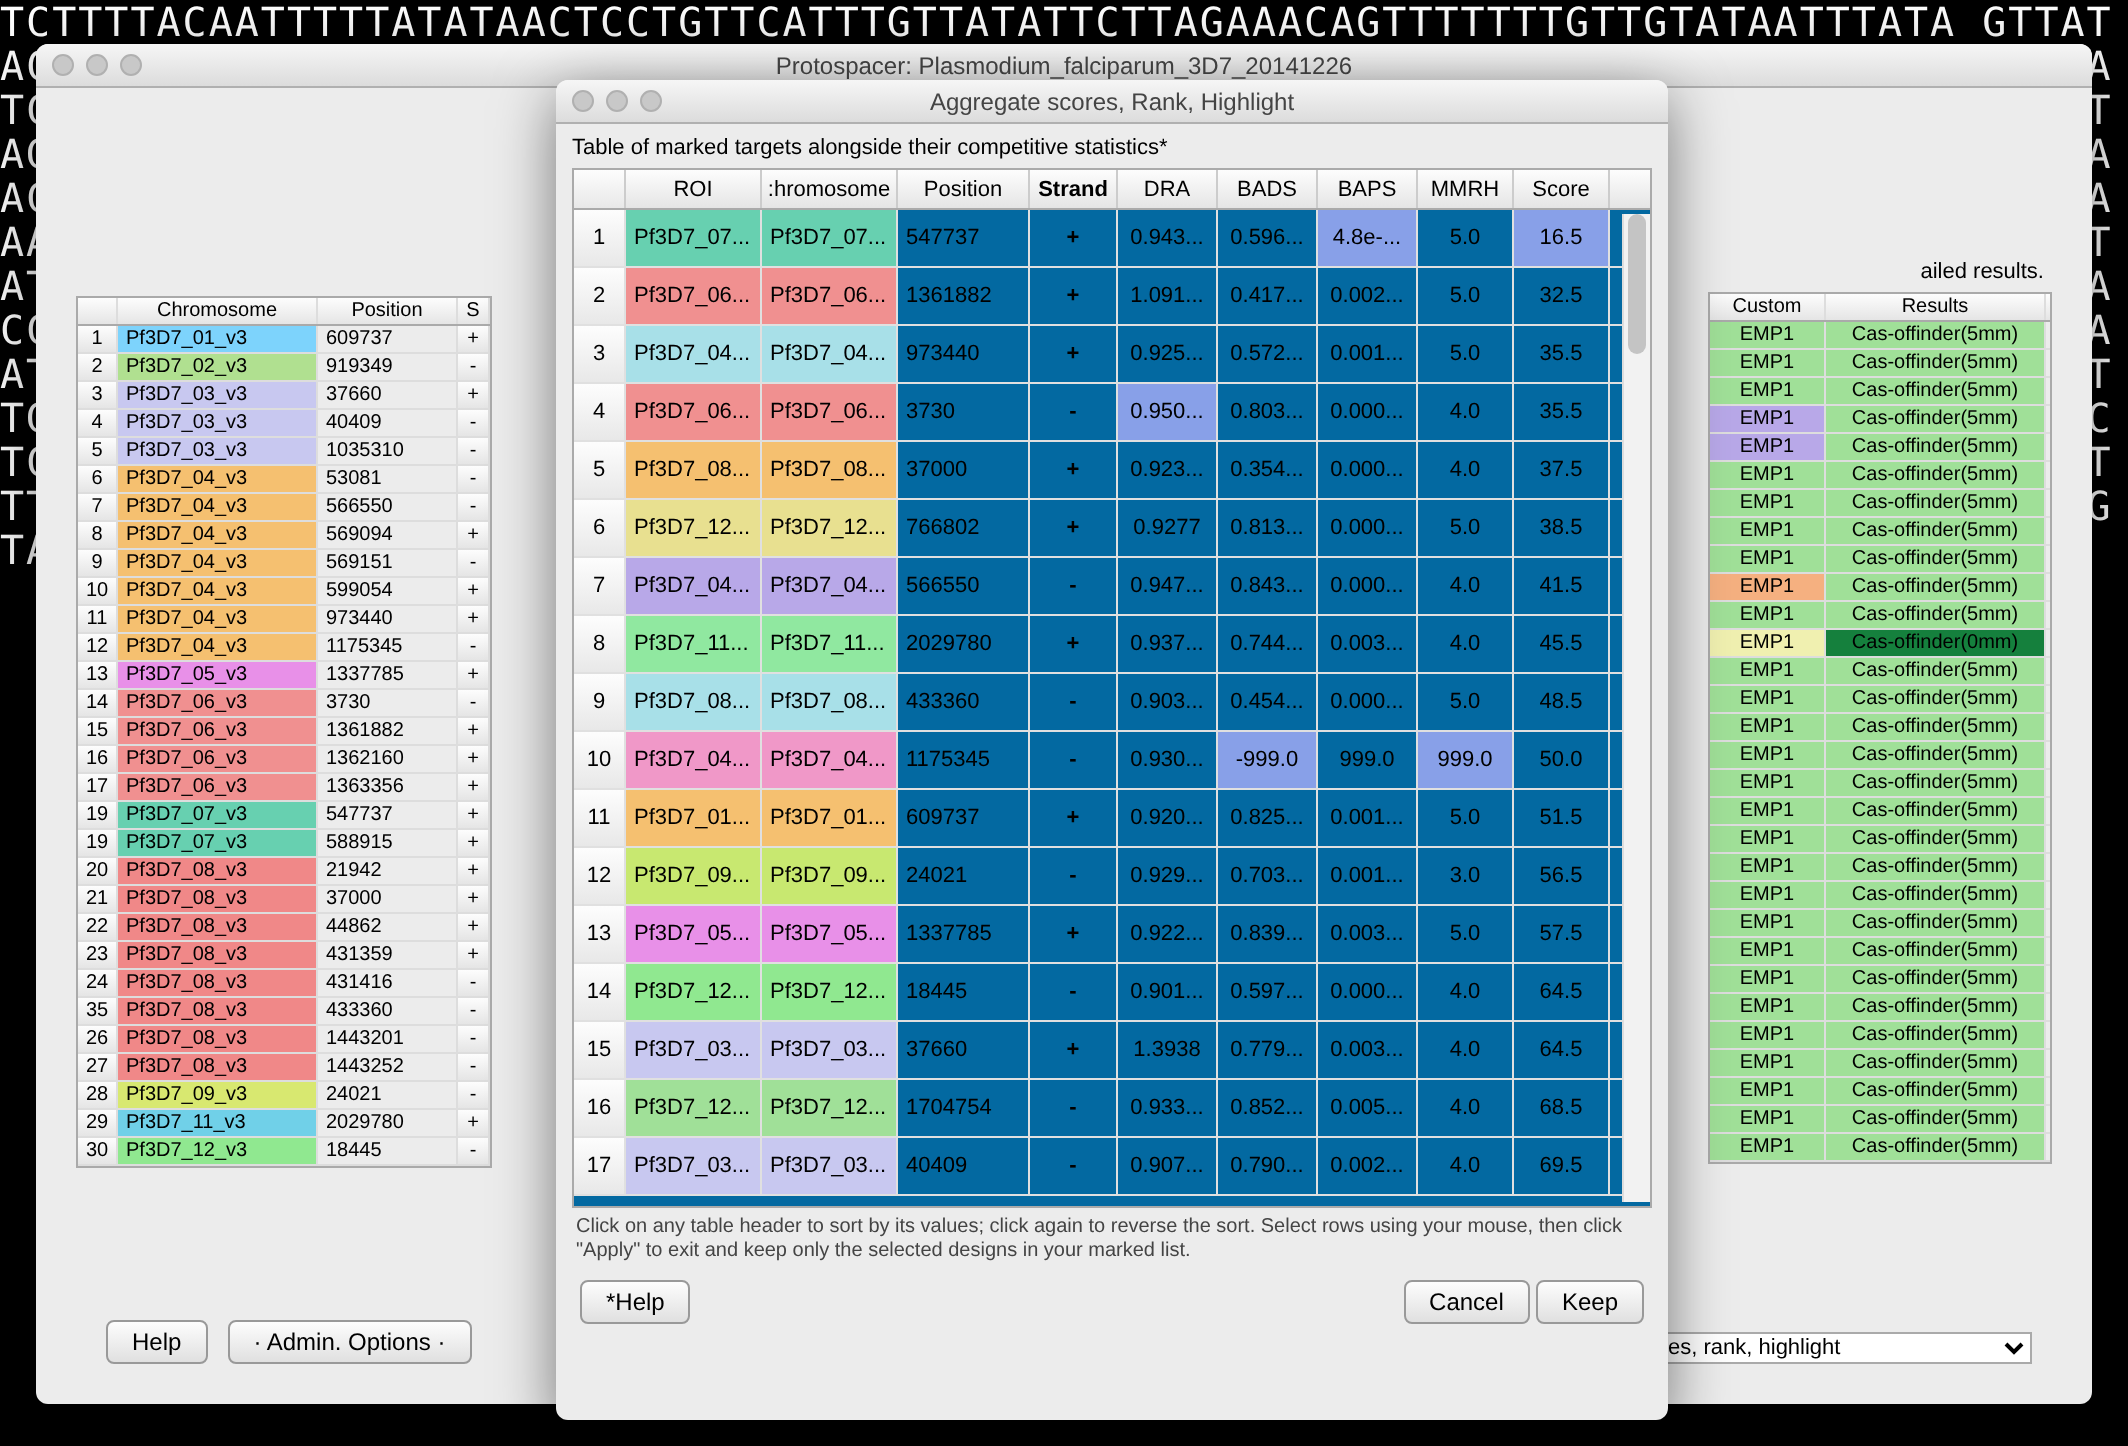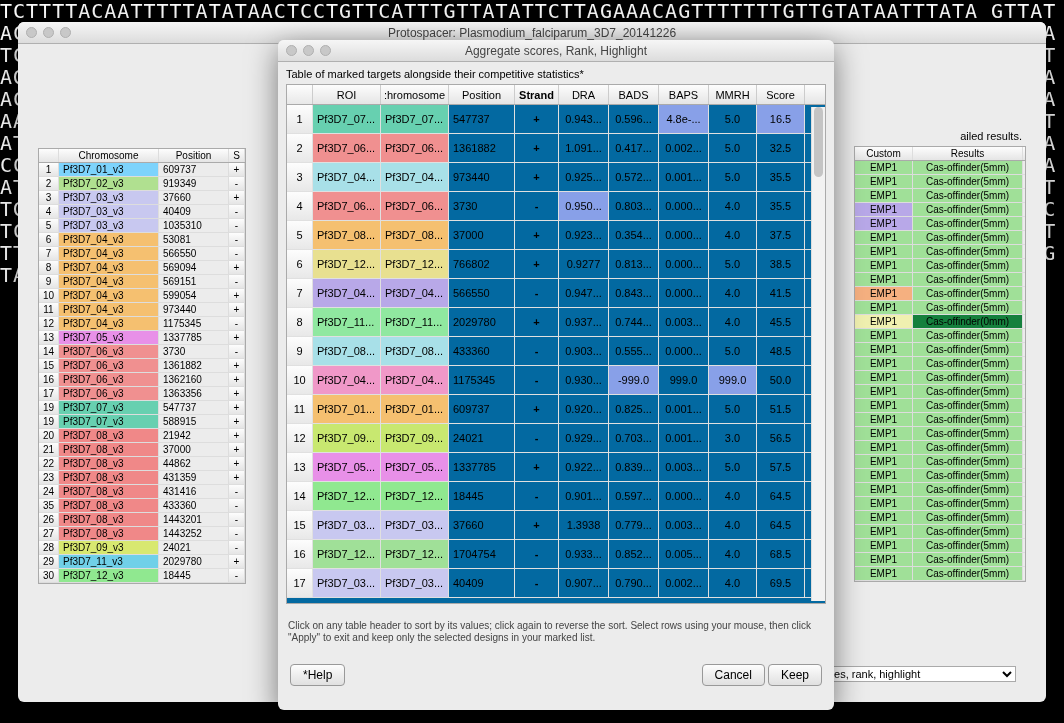--- a/index.html
+++ b/index.html
@@ -216,21 +216,21 @@
 .col-pos { width: 66px; }
 .col-str { width: 44px; text-align: center; font-weight: bold; }
 .col-dra { width: 50px; text-align: center; }
 .col-bads { width: 50px; text-align: center; }
 .col-baps { width: 50px; text-align: center; }
 .col-mmrh { width: 48px; text-align: center; }
 .col-score { width: 48px; text-align: center; }
 .footer-note {
   font-size: 10px;
   color: #444;
-  padding: 16px 2px;
+  padding: 4px 2px;
   line-height: 12px;
 }
 .dialog-footer {
   display: flex;
   justify-content: space-between;
   padding: 4px;
 }
 .scrollbar-r {
   position: absolute;
   right: 0;
@@ -579,20 +579,24 @@
               <div class="bg-cell bg-custom" style="background:#A0E098">EMP1</div>
               <div class="bg-cell bg-res" style="background:#A0E098">Cas-offinder(5mm)</div>
             </div>
             <div class="bg-row">
               <div class="bg-cell bg-custom" style="background:#A0E098">EMP1</div>
               <div class="bg-cell bg-res" style="background:#A0E098">Cas-offinder(5mm)</div>
             </div>
           </div>
       </div>
     </div>
+  </div>
+  <div class="footer-left">
+    <button class="mac-button">Help</button>
+    <button class="mac-button">· Admin. Options ·</button>
   </div>
   <div class="footer-right">
     <select class="aggregate-select">
       <option>te scores, rank, highlight</option>
     </select>
   </div>
 </div>
 
 <div class="window dialog">
   <div class="titlebar">
@@ -715,21 +719,21 @@
             <div class="c col-mmrh" style="">4.0</div>
             <div class="c col-score" style="">45.5</div>
           </div>
           <div class="agg-row">
             <div class="c col-n">9</div>
             <div class="c col-roi" style="background:#A8E0E8">Pf3D7_08...</div>
             <div class="c col-chr" style="background:#A8E0E8">Pf3D7_08...</div>
             <div class="c col-pos">433360</div>
             <div class="c col-str">-</div>
             <div class="c col-dra" style="">0.903...</div>
-            <div class="c col-bads" style="">0.555...</div>
+            <div class="c col-bads" style="">0.454...</div>
             <div class="c col-baps" style="">0.000...</div>
             <div class="c col-mmrh" style="">5.0</div>
             <div class="c col-score" style="">48.5</div>
           </div>
           <div class="agg-row">
             <div class="c col-n">10</div>
             <div class="c col-roi" style="background:#F098C8">Pf3D7_04...</div>
             <div class="c col-chr" style="background:#F098C8">Pf3D7_04...</div>
             <div class="c col-pos">1175345</div>
             <div class="c col-str">-</div>

